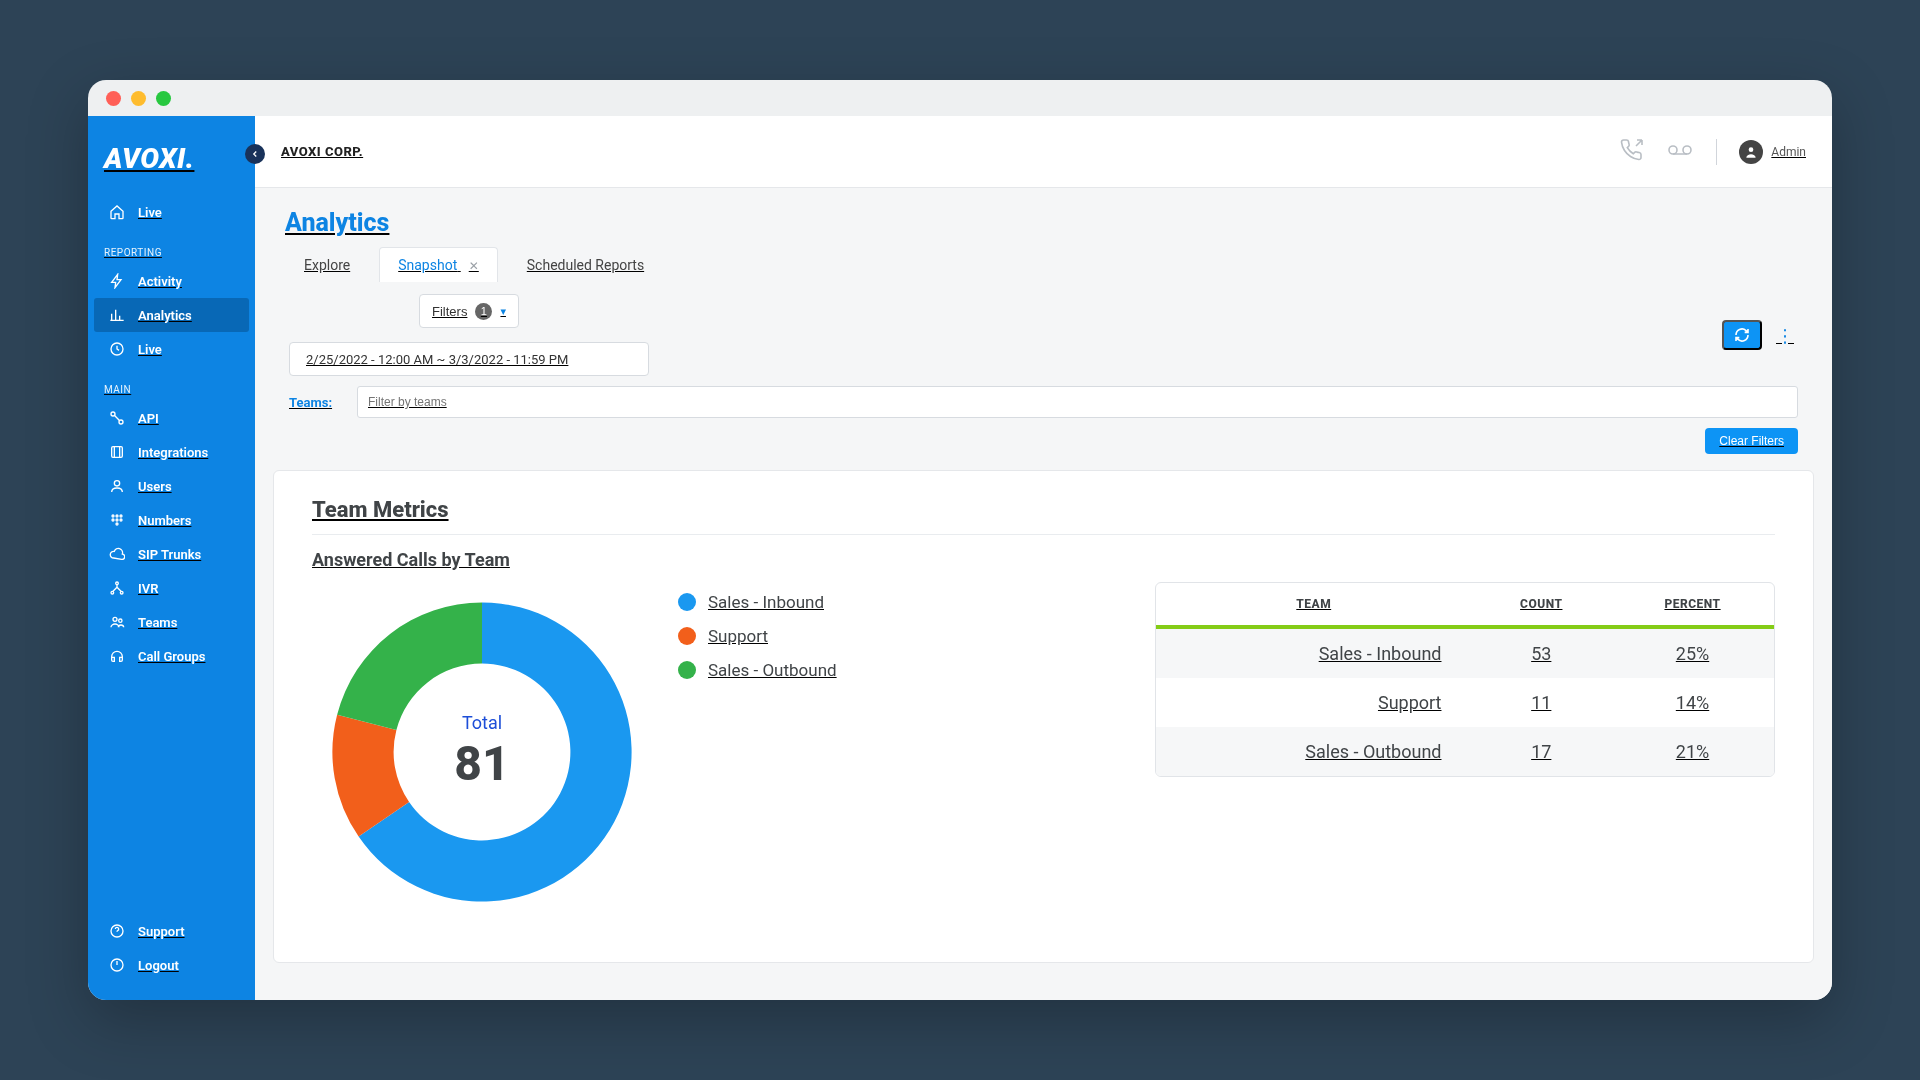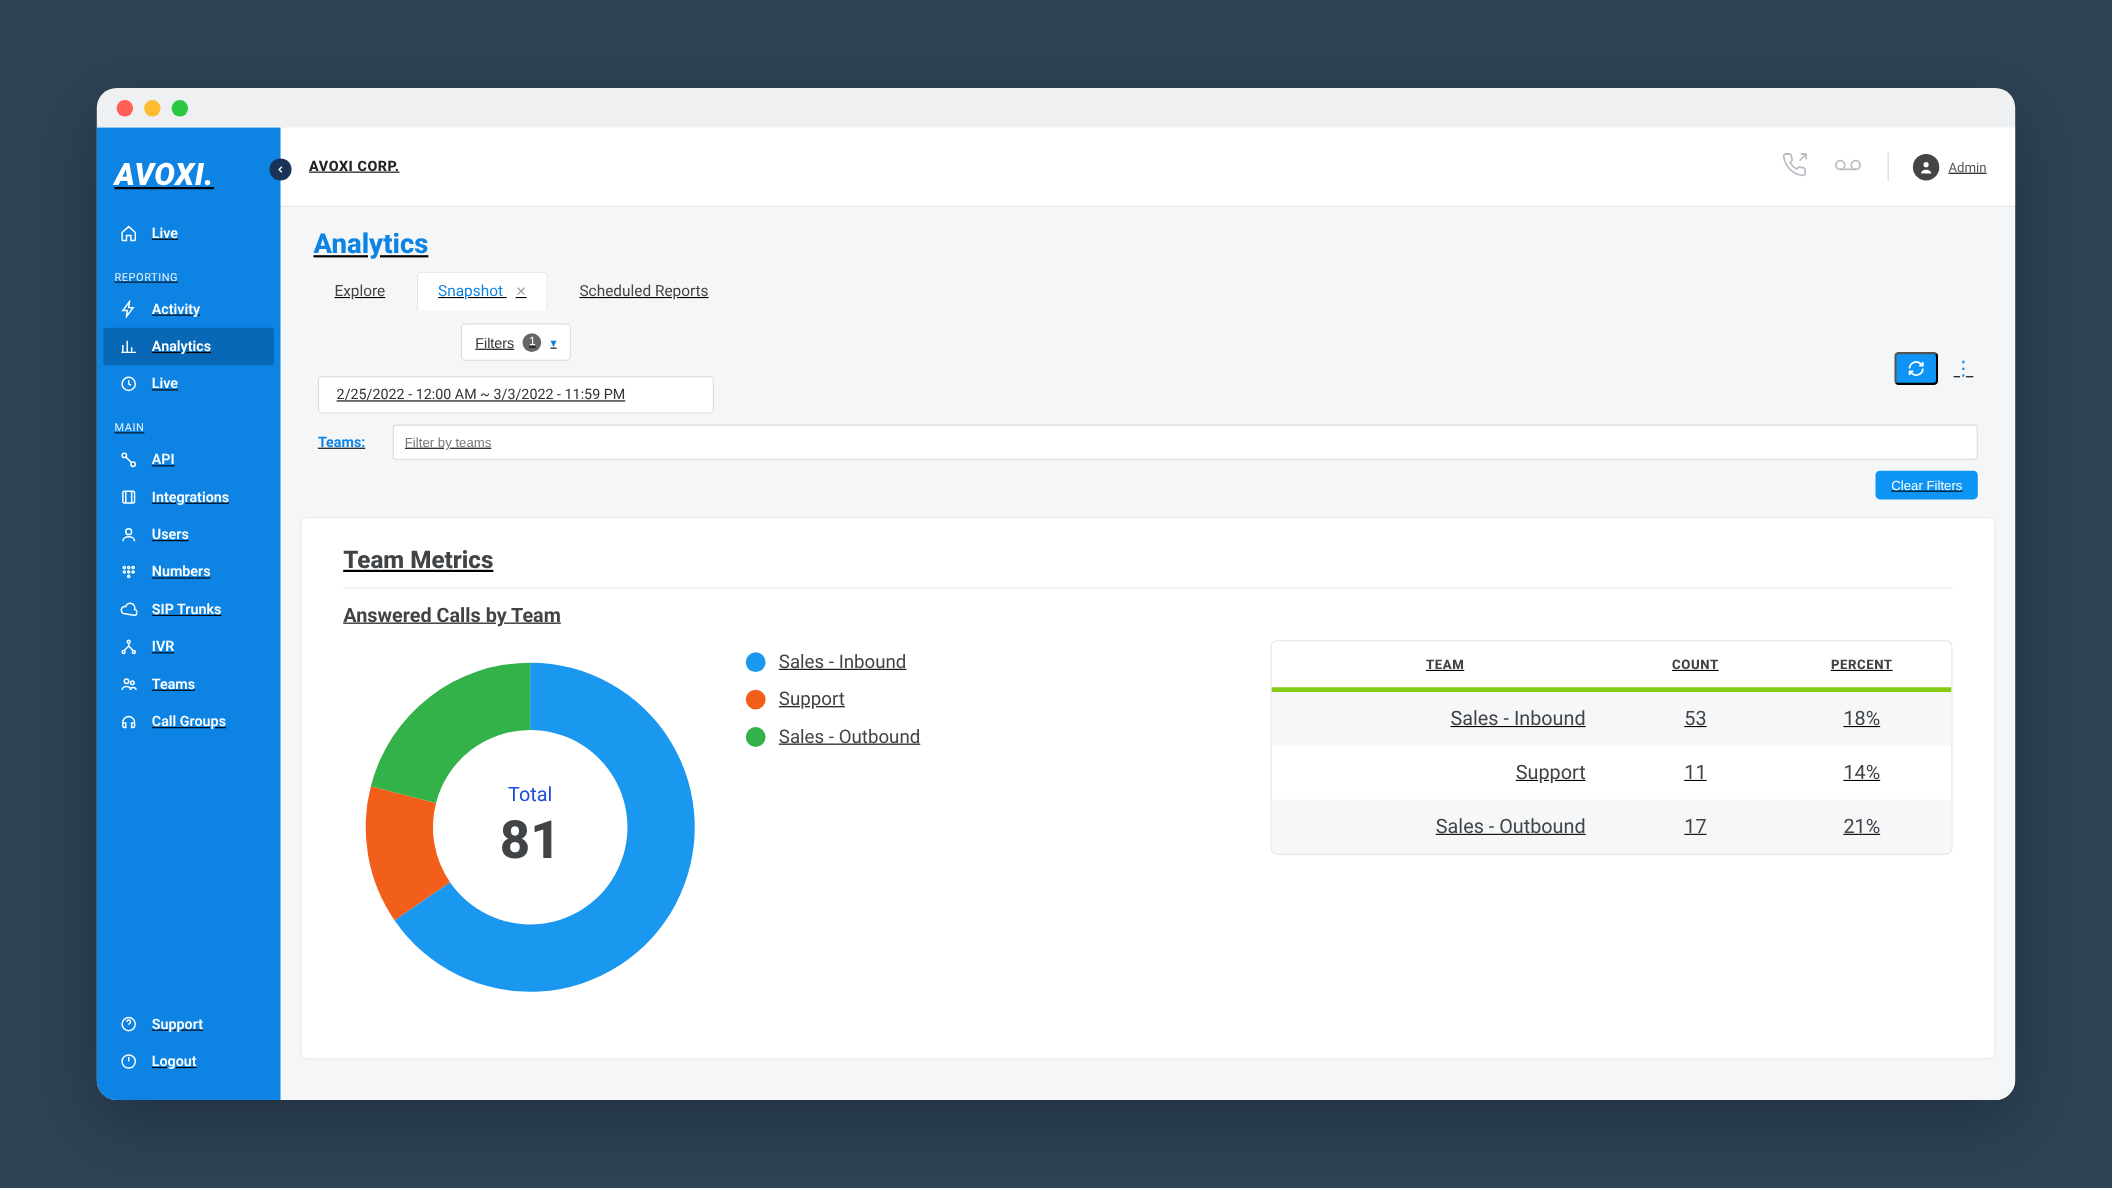--- a/index.html
+++ b/index.html
@@ -422,21 +422,21 @@
                 <tr>
                   <th>TEAM</th>
                   <th>COUNT</th>
                   <th>PERCENT</th>
                 </tr>
               </thead>
               <tbody id="tbody">
                   <tr class="striped">
                     <td class="team">Sales - Inbound</td>
                     <td>53</td>
-                    <td>18%</td>
+                    <td>25%</td>
                   </tr>
                   <tr>
                     <td class="team">Support</td>
                     <td>11</td>
                     <td>14%</td>
                   </tr>
                   <tr class="striped">
                     <td class="team">Sales - Outbound</td>
                     <td>17</td>
                     <td>21%</td>

